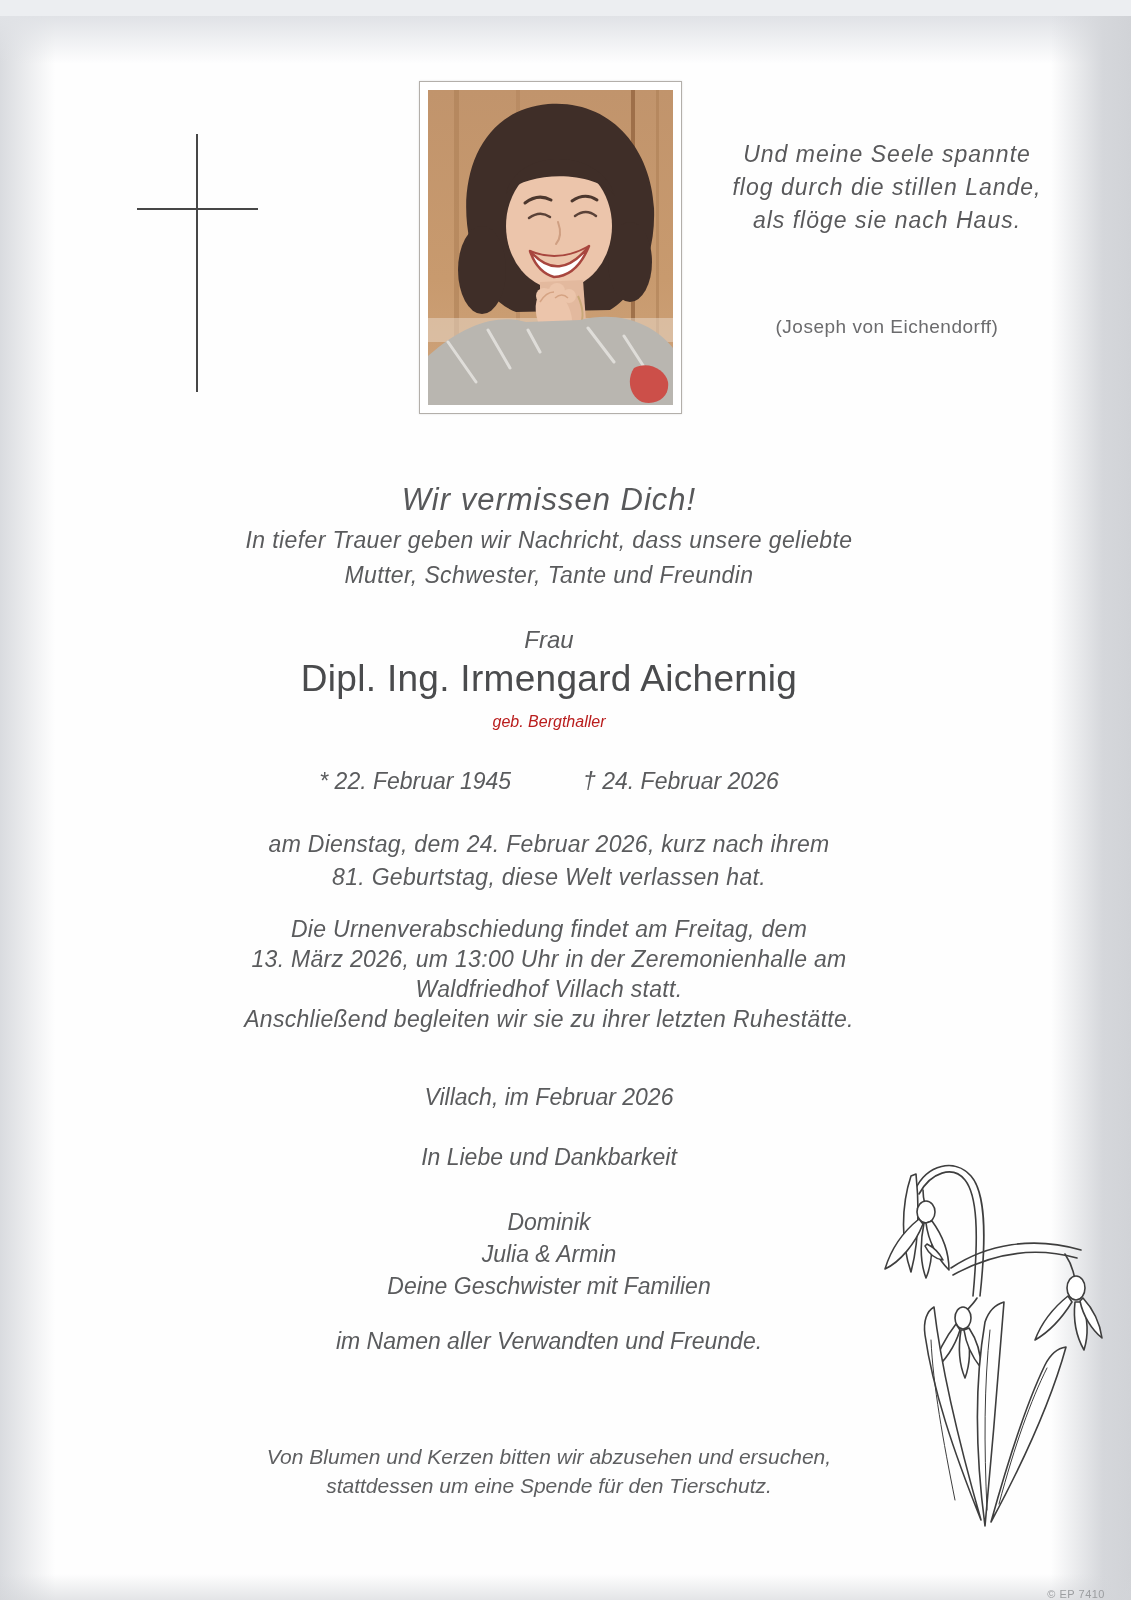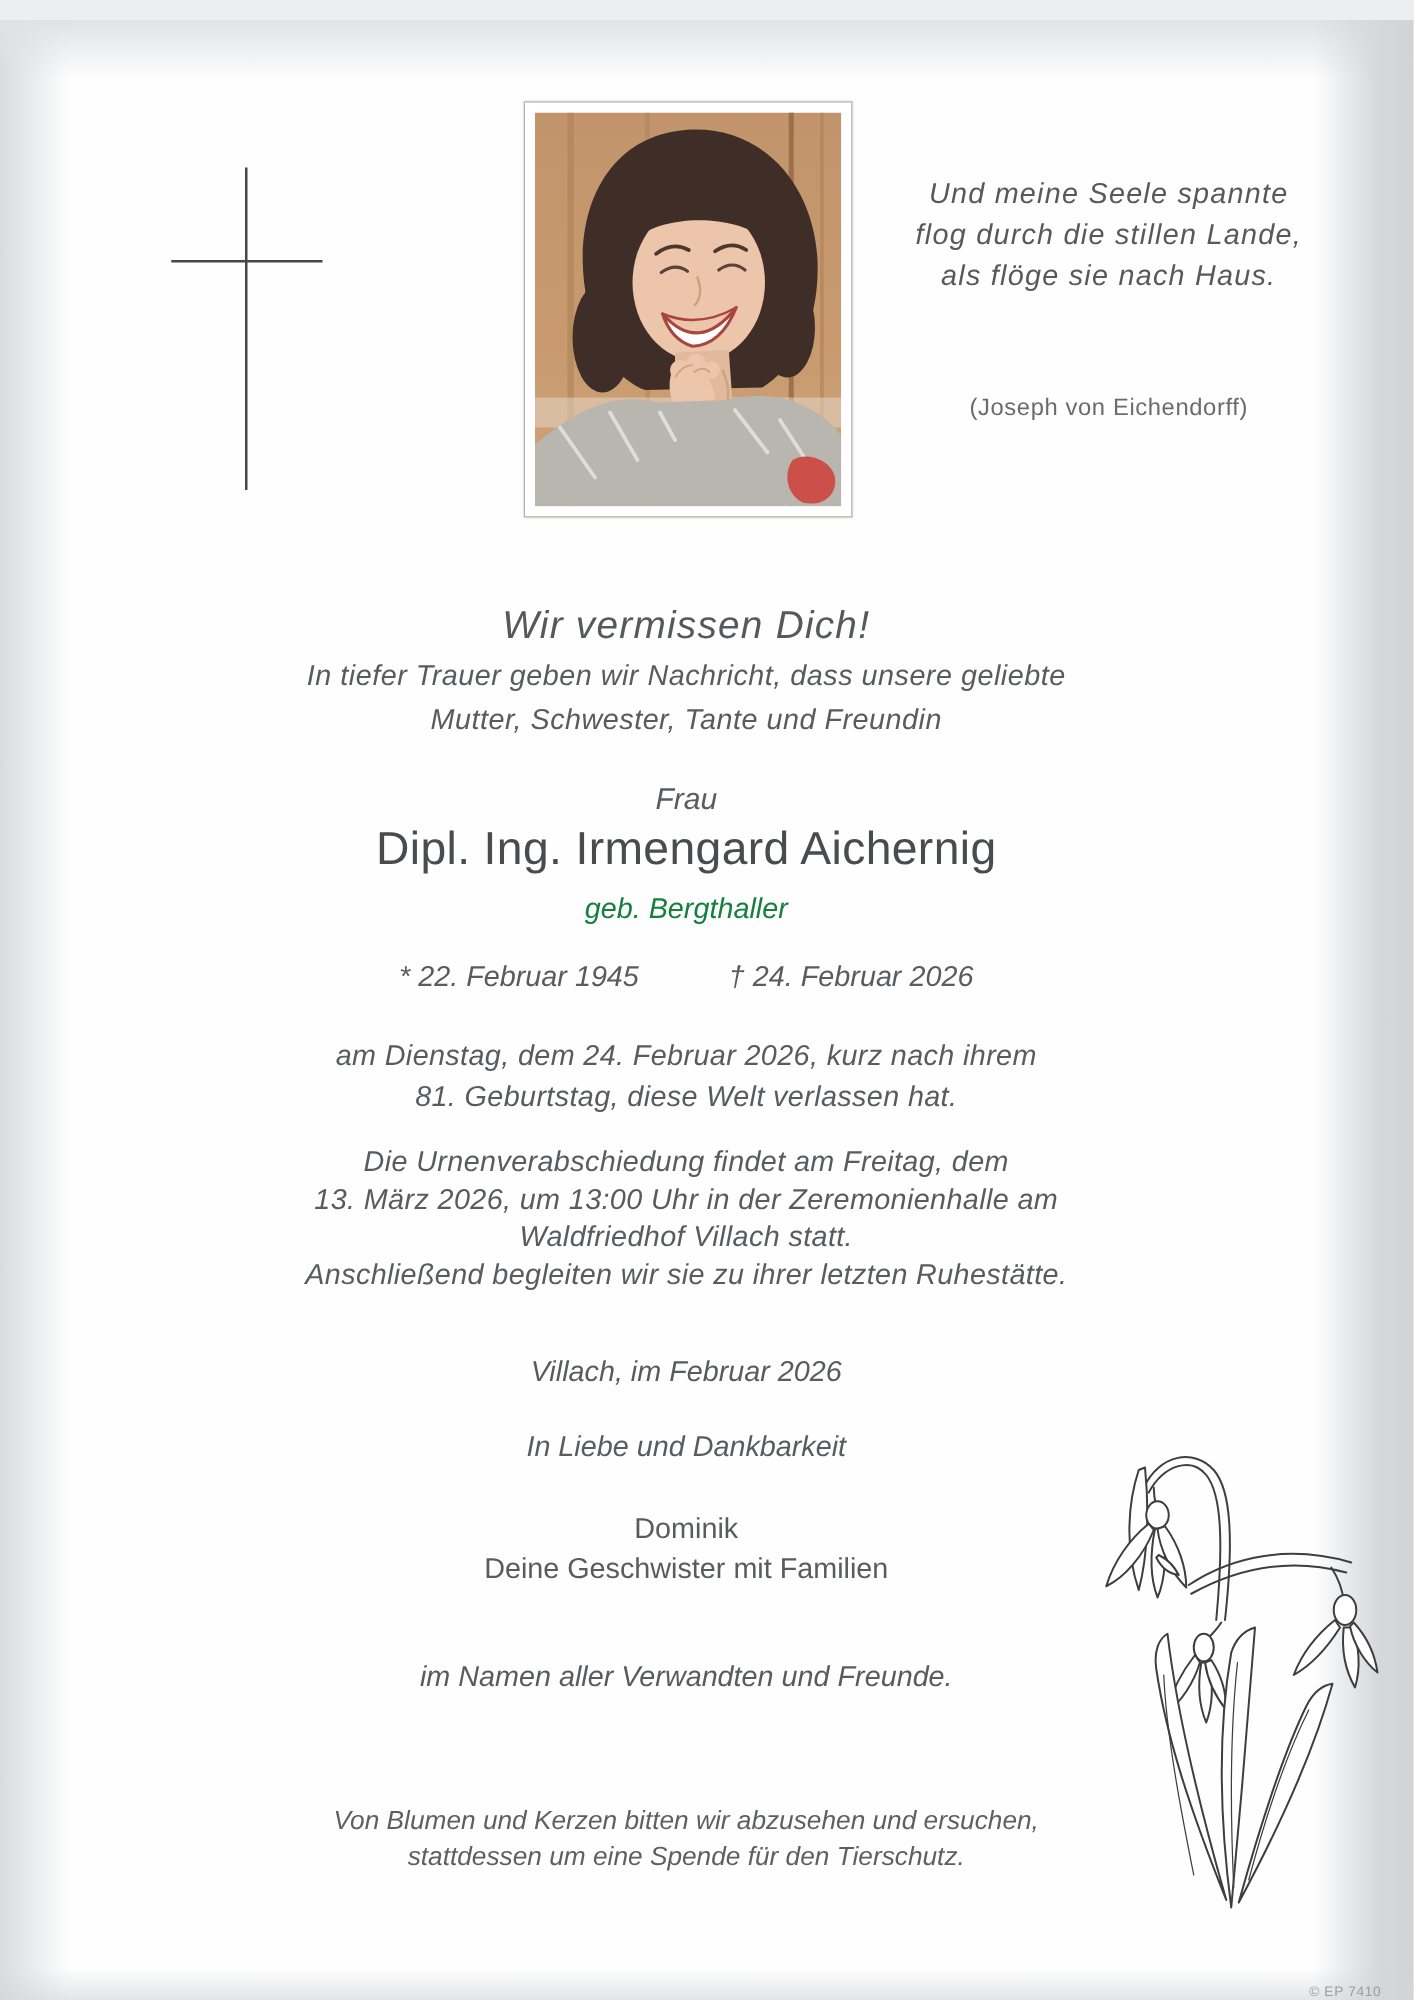--- a/index.html
+++ b/index.html
@@ -46,28 +46,28 @@
   }
 
   
   .col{position:absolute;left:149px;width:800px;text-align:center;}
   .ml{white-space:pre-line;}
 
   .title{top:466px;font-size:31px;letter-spacing:1px;color:#57585a;font-style:italic;}
   .intro{top:507px;font-size:23px;line-height:35px;letter-spacing:.4px;font-style:italic;}
   .salutation{top:610px;font-size:24px;font-style:italic;}
   .name{top:642px;font-size:37px;letter-spacing:.3px;color:#4a4b4d;}
-  .maiden{top:697px;font-size:23px;font-style:italic;color:#15803d;}
+  .maiden{top:697px;font-size:16px;font-style:italic;color:#b91c1c;}
   .dates{top:752px;font-size:23px;font-style:italic;}
   .dates .birth{margin-right:72px;}
   .para1{top:812px;font-size:23px;line-height:33px;letter-spacing:.3px;font-style:italic;}
   .para2{top:898px;font-size:23px;line-height:30px;letter-spacing:.3px;font-style:italic;}
   .place-date{top:1068px;font-size:23px;font-style:italic;}
   .love{top:1128px;font-size:23px;font-style:italic;}
-  .mourners{top:1190px;font-size:23px;line-height:32px;}
+  .mourners{top:1190px;font-size:23px;line-height:32px;font-style:italic;}
   .mourners span{display:block;}
   .behalf{top:1312px;font-size:23px;font-style:italic;}
   .note{top:1426px;font-size:21px;line-height:29px;font-style:italic;color:#5e5f61;}
 
   .print-code{
     position:absolute;right:26px;top:1572px;
     font-size:11px;color:#9b9da0;letter-spacing:.5px;
   }
 
   
@@ -156,20 +156,21 @@
   <div class="col para1 ml">am Dienstag, dem 24. Februar 2026, kurz nach ihrem
 81. Geburtstag, diese Welt verlassen hat.</div>
   <div class="col para2 ml">Die Urnenverabschiedung findet am Freitag, dem
 13. März 2026, um 13:00 Uhr in der Zeremonienhalle am
 Waldfriedhof Villach statt.
 Anschließend begleiten wir sie zu ihrer letzten Ruhestätte.</div>
   <div class="col place-date">Villach, im Februar 2026</div>
   <div class="col love">In Liebe und Dankbarkeit</div>
   <div class="col mourners">
     <span>Dominik</span>
+    <span>Julia &amp; Armin</span>
     <span>Deine Geschwister mit Familien</span>
   </div>
   <div class="col note ml">Von Blumen und Kerzen bitten wir abzusehen und ersuchen,
 stattdessen um eine Spende für den Tierschutz.</div>
   <div class="col behalf">im Namen aller Verwandten und Freunde.</div>
 
   <div class="snowdrops">
     <svg viewBox="0 0 252 392">
       <g stroke="#3e3e3e" fill="#ffffff" stroke-width="1.6" stroke-linecap="round" stroke-linejoin="round">
 

